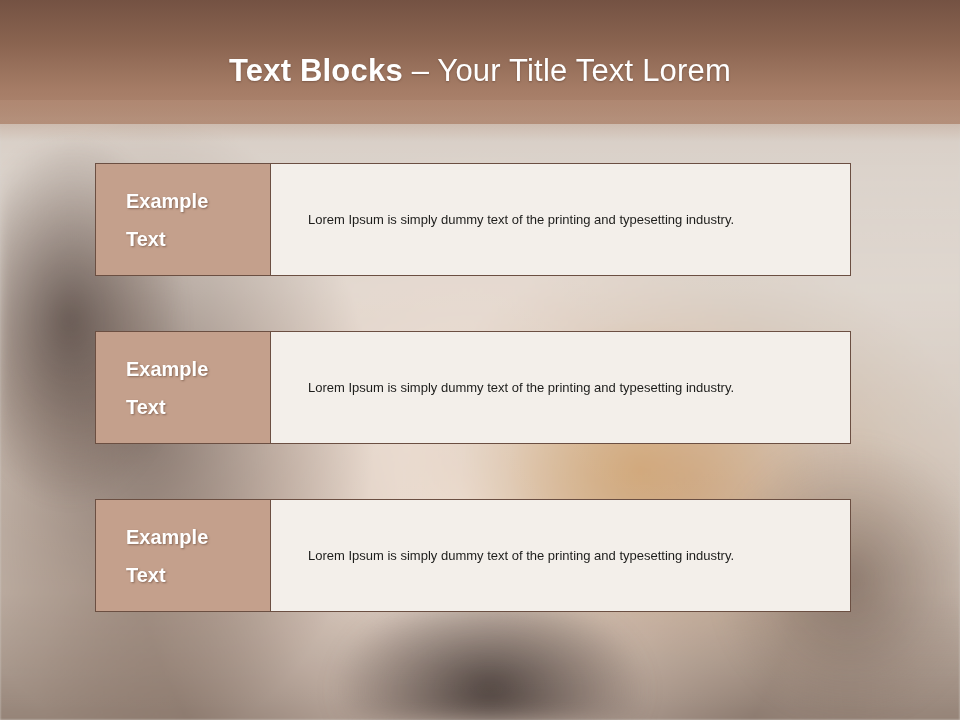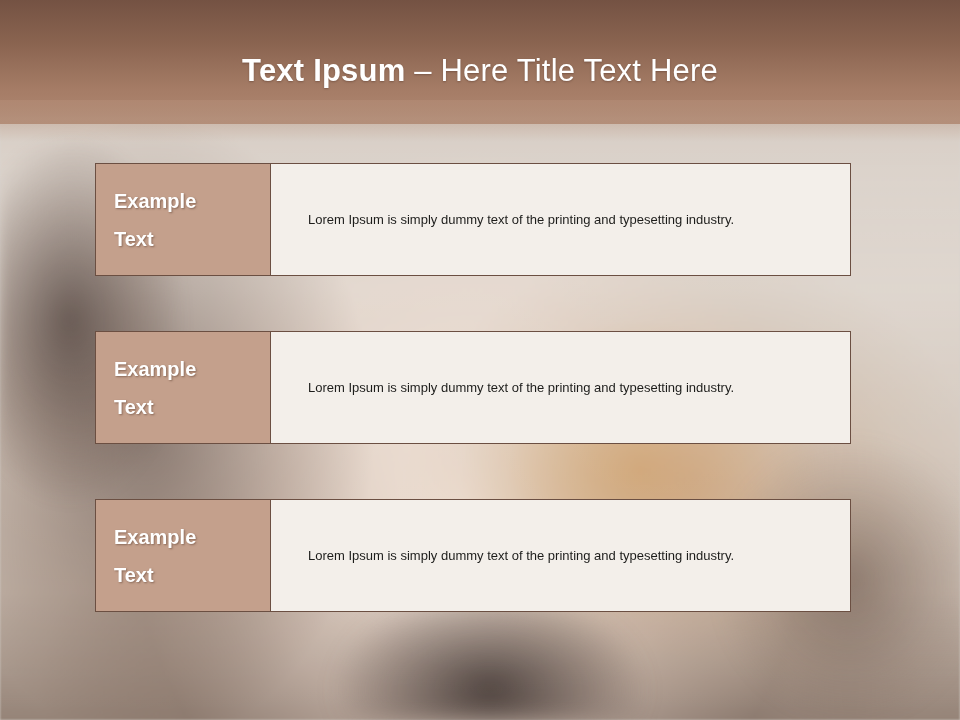--- a/index.html
+++ b/index.html
@@ -107,21 +107,21 @@
     background: #f3efea;
   }
   .block-label {
     width: 175px;
     flex: 0 0 175px;
     background: #c4a08c;
     border-right: 1px solid #6b4f42;
     box-sizing: border-box;
     display: flex;
     align-items: center;
-    padding-left: 18px;
+    padding-left: 30px;
   }
   .block-label-text {
     color: #ffffff;
     font-size: 20px;
     font-weight: bold;
     line-height: 38px;
     text-shadow: 1px 1px 2px rgba(90,60,45,0.55);
     max-width: 105px;
   }
   .block-body {
@@ -146,21 +146,21 @@
   <div class="bg"></div>
   <div class="bg-dark-left"></div>
   <div class="bg-dark-right"></div>
   <div class="bg-shoulder"></div>
   <div class="bg-veil"></div>
 
   <div class="title-bar"></div>
   <div class="title-bar-fade"></div>
 
   <div class="slide-title">
-    <span class="strong">Text Ipsum</span><span class="light"> – </span><span class="light">Here Title Text Here</span>
+    <span class="strong">Text Blocks</span><span class="light"> – </span><span class="light">Your Title Text Lorem</span>
   </div>
 
   <div class="blocks">
 
     <div class="block">
       <div class="block-label">
         <span class="block-label-text">Example Text</span>
       </div>
       <div class="block-body">
         <span class="block-body-text">Lorem Ipsum is simply dummy text of the printing and typesetting industry.</span>

